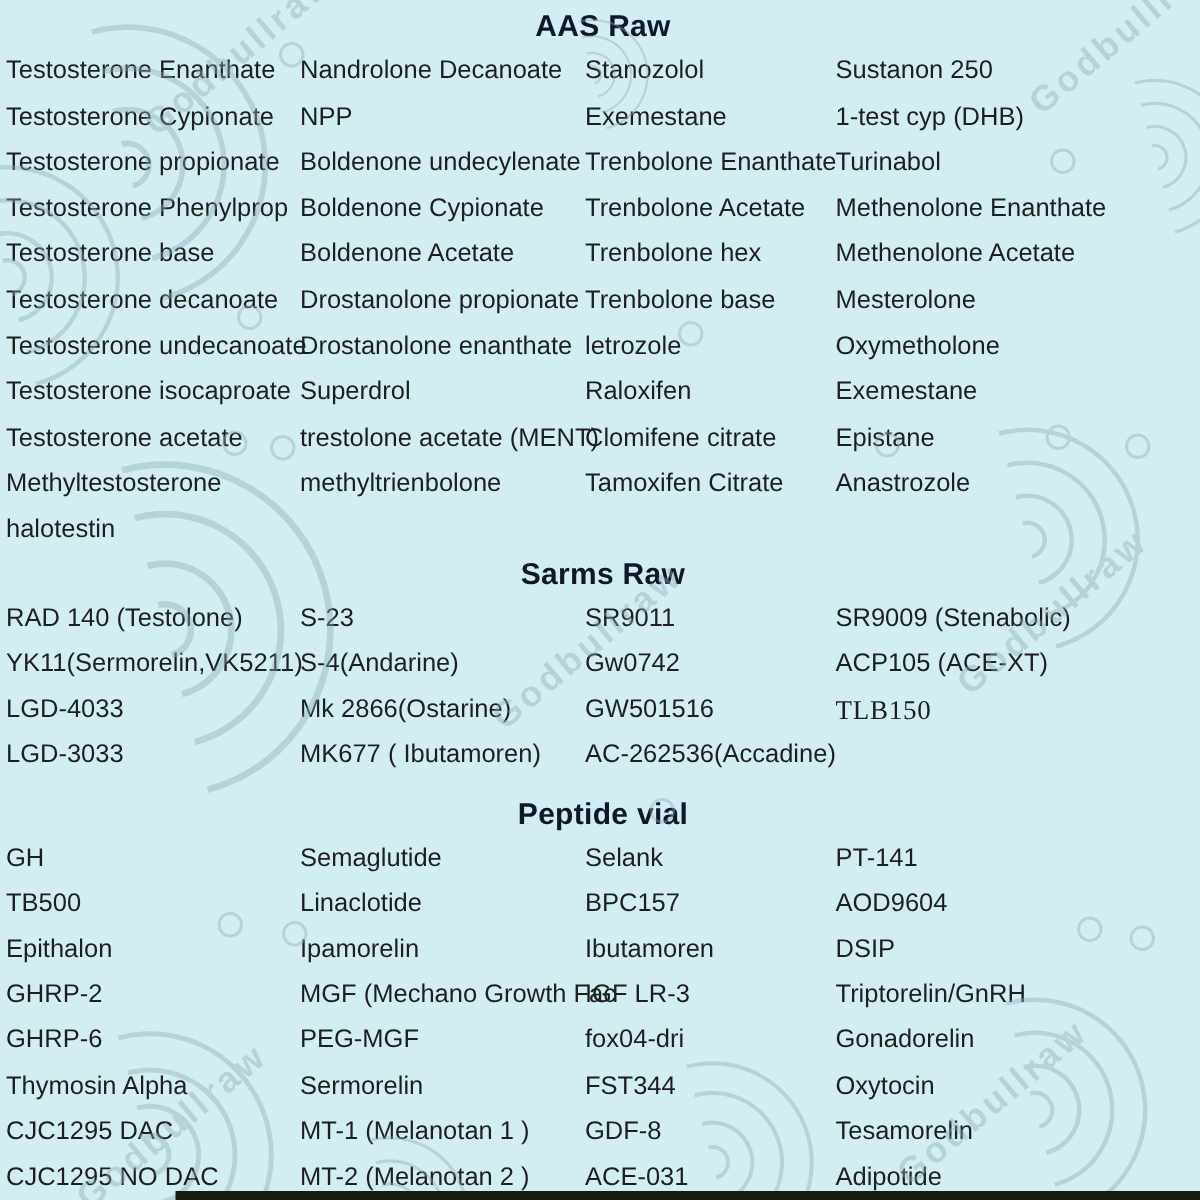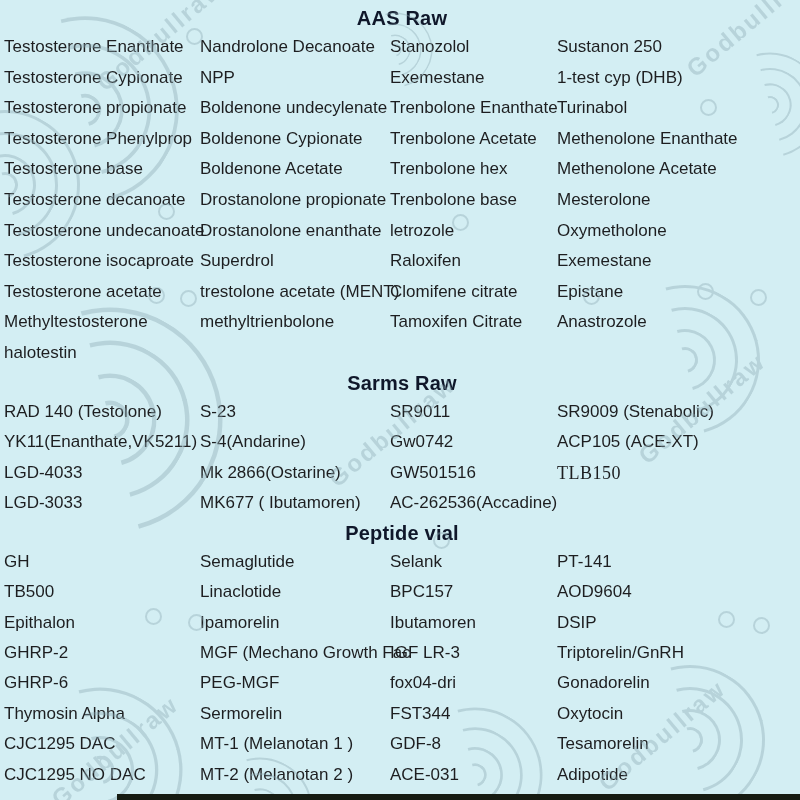--- a/index.html
+++ b/index.html
@@ -1,21 +1,21 @@
 <!DOCTYPE html>
 <html><head>
 <meta charset="utf-8">
 <style>
   html,body{margin:0;padding:0;background:#e8e8e8}
   #page{position:relative;width:800px;height:800px;background:#d3eef3;overflow:hidden;
         font-family:"Liberation Sans",sans-serif;color:#1d1e20;}
   .content{position:absolute;inset:0;padding:4px 0 0 4px;z-index:2}
   .section-title{font-size:20px;font-weight:700;line-height:28px;height:28px;text-align:center;
                  color:#0f172a;letter-spacing:.2px}
-  .section-title.mt{margin-top:0}
+  .section-title.mt{margin-top:10px}
   .grid{display:flex}
   .col{flex:none}
   .col:nth-child(1){width:196px}
   .col:nth-child(2){width:190px}
   .col:nth-child(3){width:167px}
   .col:nth-child(4){width:243px}
   .item{font-size:17px;white-space:nowrap;height:30.6px;line-height:30.6px;overflow:visible}
   .grid.s2 .item{height:30.4px;line-height:30.4px}
   .item.serif{font-family:"Liberation Serif",serif;font-size:18px;letter-spacing:.5px}
 
@@ -90,21 +90,21 @@
           <div class="item">Exemestane</div>
           <div class="item">Epistane</div>
           <div class="item">Anastrozole</div>
           <div class="item"></div>
         </div>
       </div>
       <div class="section-title">Sarms Raw</div>
       <div class="grid s1">
         <div class="col">
           <div class="item">RAD 140 (Testolone)</div>
-          <div class="item">YK11(Enanthate,VK5211)</div>
+          <div class="item">YK11(Sermorelin,VK5211)</div>
           <div class="item">LGD-4033</div>
           <div class="item">LGD-3033</div>
         </div>
         <div class="col">
           <div class="item">S-23</div>
           <div class="item">S-4(Andarine)</div>
           <div class="item">Mk 2866(Ostarine)</div>
           <div class="item">MK677 ( Ibutamoren)</div>
         </div>
         <div class="col">

